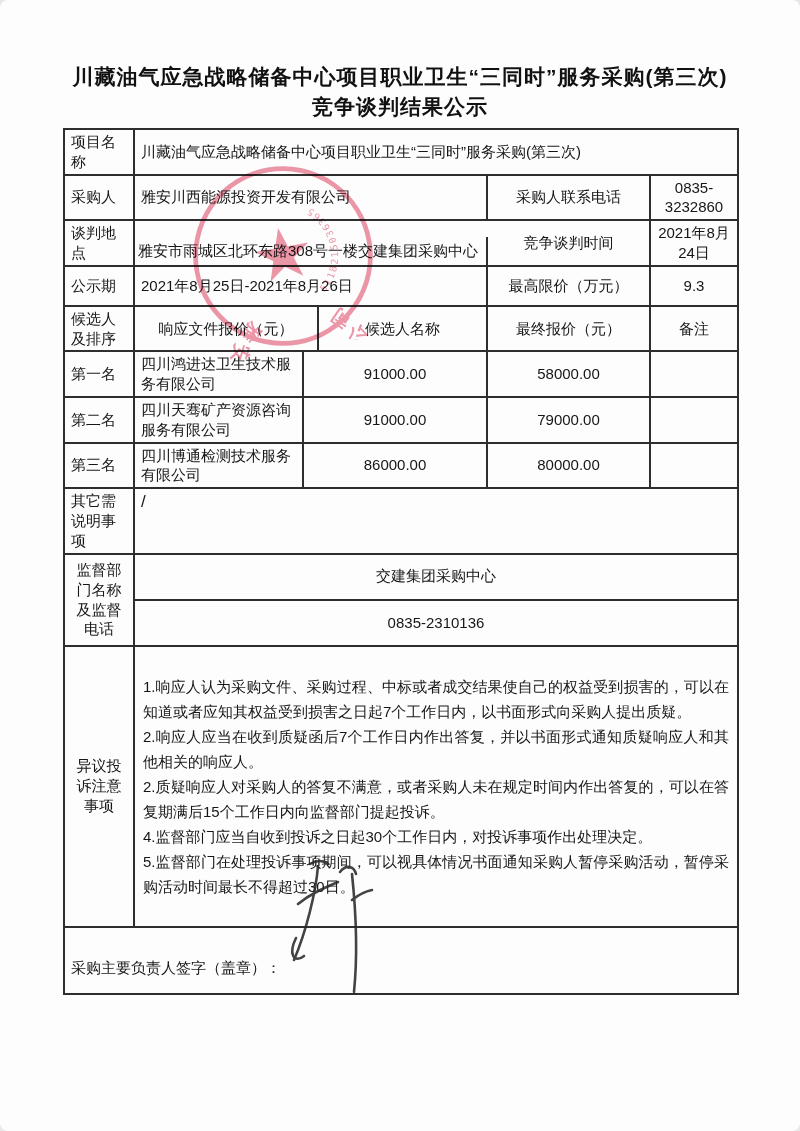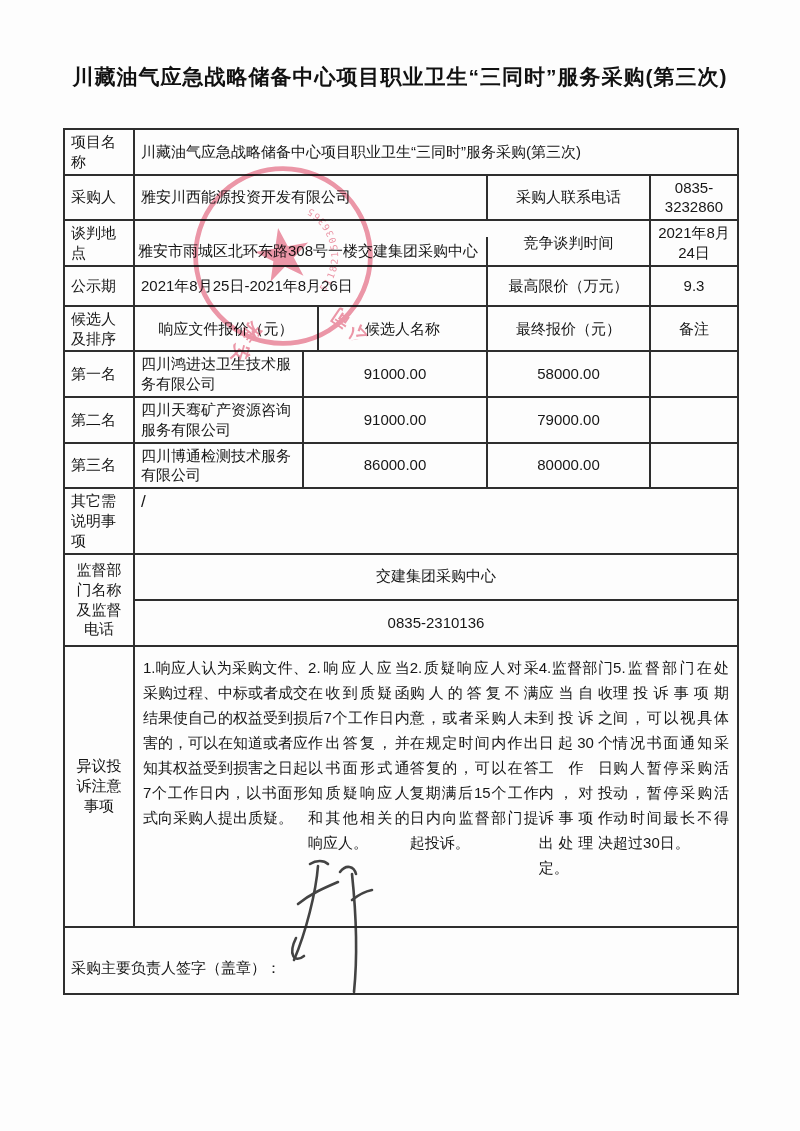--- a/index.html
+++ b/index.html
@@ -1,20 +1,21 @@
 <!DOCTYPE html>
 <html><head>
 <meta charset="utf-8">
 <style>
   html,body{margin:0;padding:0;background:#e8e8e8;}
   .page{
     position:relative; width:800px; height:1131px; margin:0 auto;
     background:#fdfdfd; overflow:hidden;
     font-family:"Liberation Sans","DejaVu Sans",sans-serif;
     color:#161616;
+    border-radius:8px;
   }
   .doc-title{
     position:absolute; left:0; top:62px; width:800px;
     text-align:center; font-weight:bold; font-size:21px; line-height:30px;
     letter-spacing:1px; color:#111;
   }
   .tbl{
     position:absolute; left:63px; top:128px; width:676px;
     border:2px solid #2e2e2e; box-sizing:border-box;
     font-size:15px;
@@ -29,41 +30,42 @@
   .w-a{width:70px;} .w-b{width:169px;} .w-bc{width:353px;}
   .w-c{width:184px;} .w-d{width:163px;} .w-e{flex:1;}
   .c-center{justify-content:center; text-align:center;}
   .h42{min-height:42px;} .h43{min-height:43px;} .h40{min-height:40px;}
   .h41{min-height:41px;}
   .sup-col{flex:1; display:flex; flex-direction:column;}
   .sup-sub{flex:1; display:flex; align-items:center; justify-content:center; min-height:44px;}
   .sup-sub:first-child{border-bottom:2px solid #2e2e2e;}
   .obj-row{min-height:281px;}
   .obj-body{
-    flex:1; display:flex; flex-direction:row; justify-content:center;
+    flex:1; display:flex; flex-direction:column; justify-content:center;
     padding:8px 8px; line-height:25px; text-align:justify;
   }
   .sig-row{min-height:49px;margin-top:16px;}
   .stamp{
     position:absolute; left:188px; top:161px; width:190px; height:190px;
     transform:rotate(-10deg); opacity:0.62; mix-blend-mode:multiply;
     pointer-events:none;
   }
   .signature{
     position:absolute; left:280px; top:852px; width:120px; height:150px;
     pointer-events:none;
   }
 </style>
 </head>
 <body>
 
 <div class="page">
 
   <div class="doc-title">
     <div>川藏油气应急战略储备中心项目职业卫生“三同时”服务采购(第三次)</div>
+    <div>竞争谈判结果公示</div>
   </div>
 
   <div class="tbl">
 
     <div class="row h42">
       <div class="cell w-a">项目名称</div>
       <div class="cell w-e">川藏油气应急战略储备中心项目职业卫生“三同时”服务采购(第三次)</div>
     </div>
 
     <div class="row h43">

